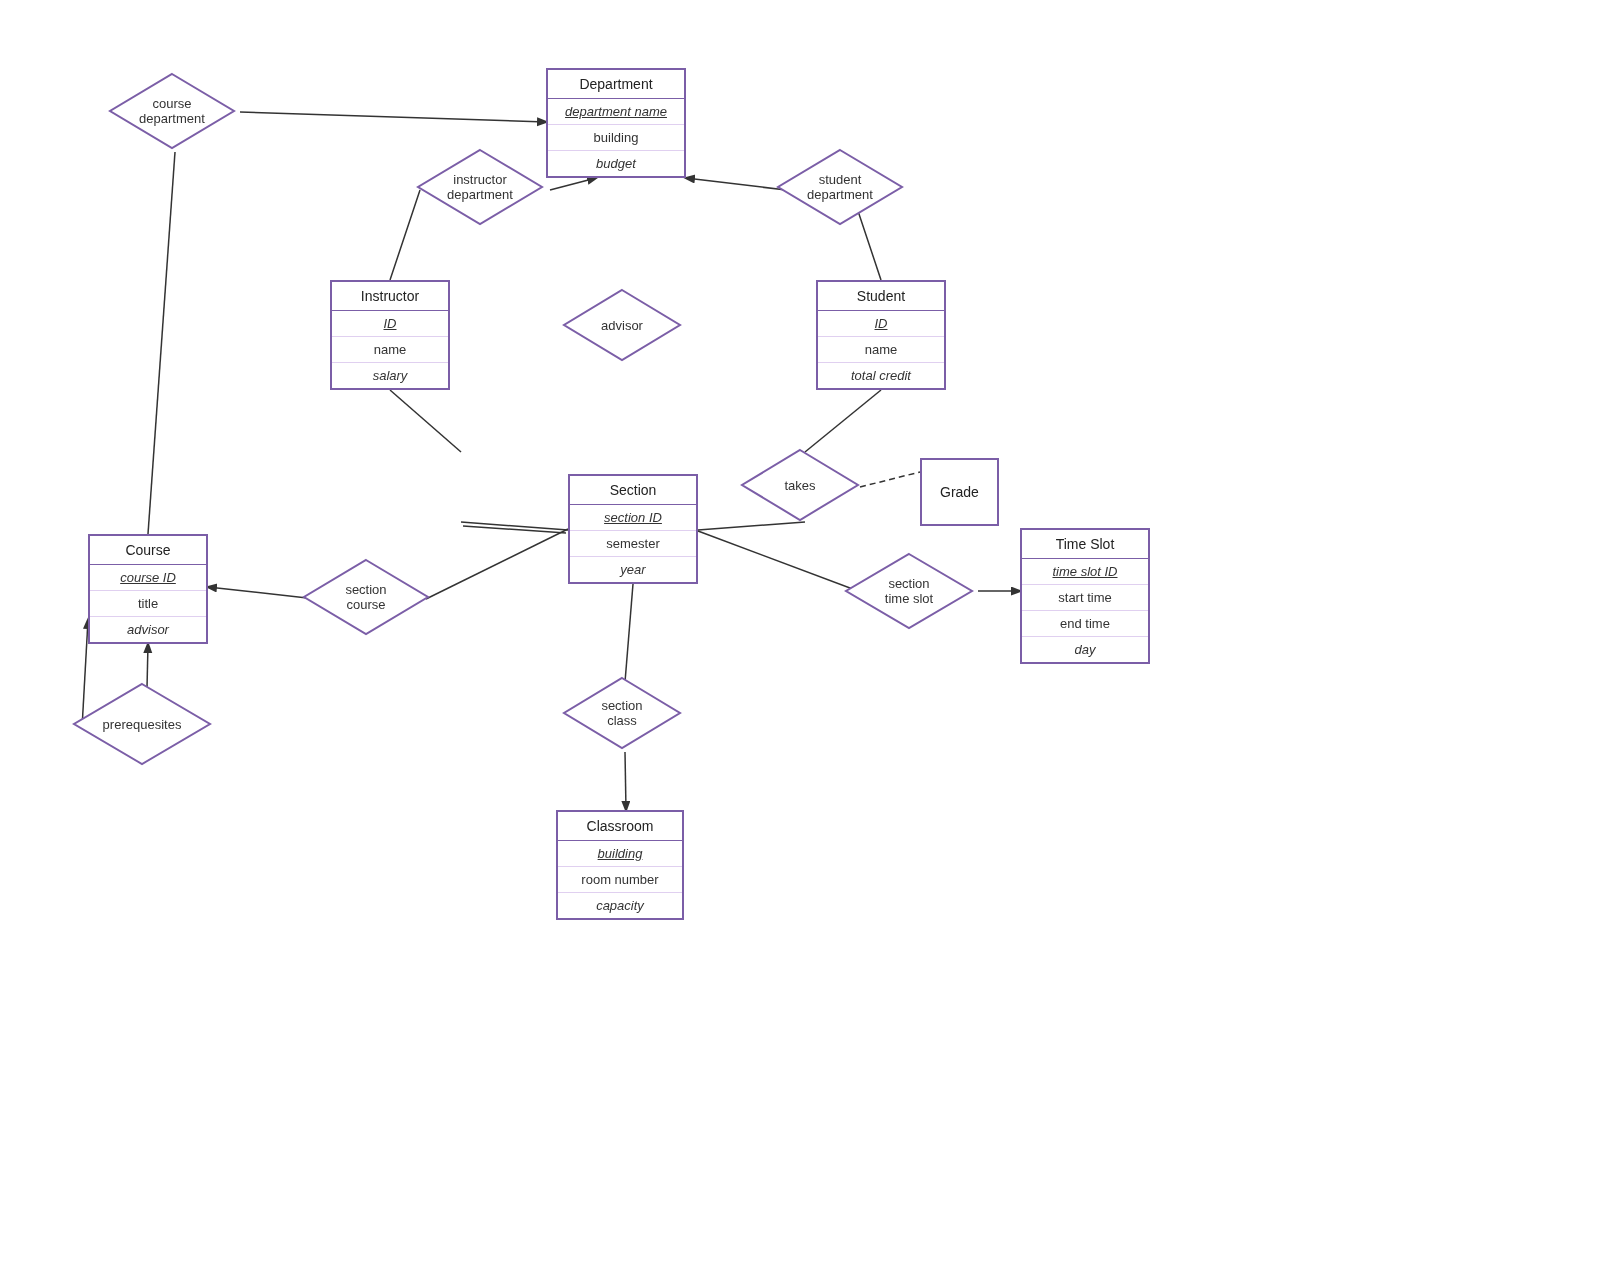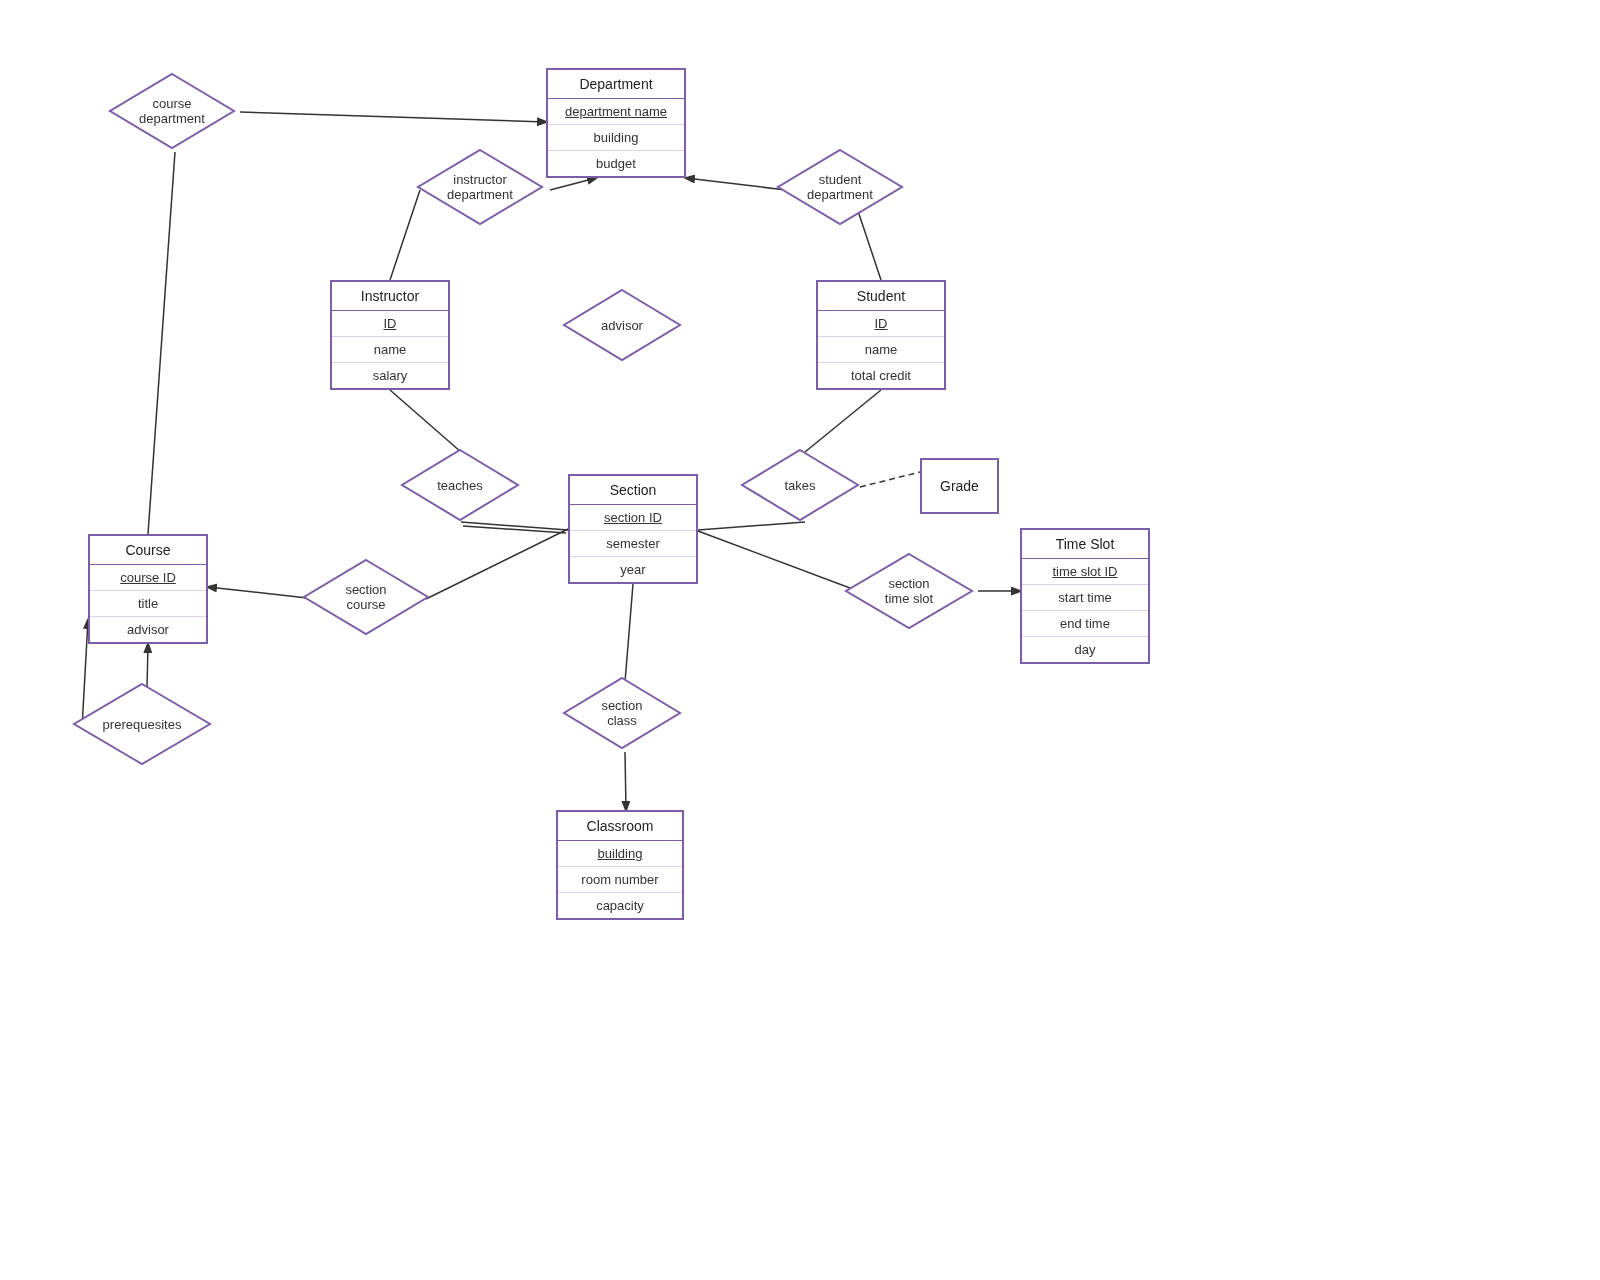--- a/index.html
+++ b/index.html
@@ -30,23 +30,25 @@
       border-bottom: 1px solid #7b5ea7;
     }
     .entity-attr {
       padding: 5px 12px;
       font-size: 13px;
       color: #333;
       border-bottom: 1px solid #e0d0f0;
     }
     .entity-attr:last-child {
       border-bottom: none;
+      font-style: italic;
     }
     .entity-attr.primary {
       text-decoration: underline;
+      font-style: italic;
     }
     .diamond {
       position: absolute;
       width: 110px;
       height: 70px;
       display: flex;
       align-items: center;
       justify-content: center;
       text-align: center;
       font-size: 13px;
@@ -60,21 +62,21 @@
     }
     .diamond-label {
       position: relative;
       z-index: 2;
       font-size: 13px;
     }
     .grade-box {
       position: absolute;
       border: 2px solid #7b5ea7;
       background: #fff;
-      padding: 18px 18px;
+      padding: 24px 18px;
       font-size: 14px;
       color: #222;
     }
     svg.lines {
       position: absolute;
       top: 0; left: 0;
       width: 1600px;
       height: 1280px;
       pointer-events: none;
     }
@@ -207,26 +209,20 @@
     <span class="diamond-label">student<br>department</span>
   </div>
 
   <div class="diamond" style="left:562px; top:288px; width:120px; height:74px;justify-content:center;">
     <svg viewBox="0 0 120 74">
         <polygon points="60,2 118,37 60,72 2,37" fill="white" stroke="#7b5ea7" stroke-width="2"></polygon>
       </svg>
     <span class="diamond-label">advisor</span>
   </div>
 
-  <div class="diamond" style="left:400px; top:448px; width:120px; height:74px;">
-    <svg viewBox="0 0 120 74">
-        <polygon points="60,2 118,37 60,72 2,37" fill="white" stroke="#7b5ea7" stroke-width="2"></polygon>
-      </svg>
-    <span class="diamond-label">teaches</span>
-  </div>
 
   <div class="diamond" style="left:740px; top:448px; width:120px; height:74px;">
     <svg viewBox="0 0 120 74">
         <polygon points="60,2 118,37 60,72 2,37" fill="white" stroke="#7b5ea7" stroke-width="2"></polygon>
       </svg>
     <span class="diamond-label">takes</span>
   </div>
 
   <div class="diamond" style="left:302px; top:558px; width:128px; height:78px;">
     <svg viewBox="0 0 128 78">

